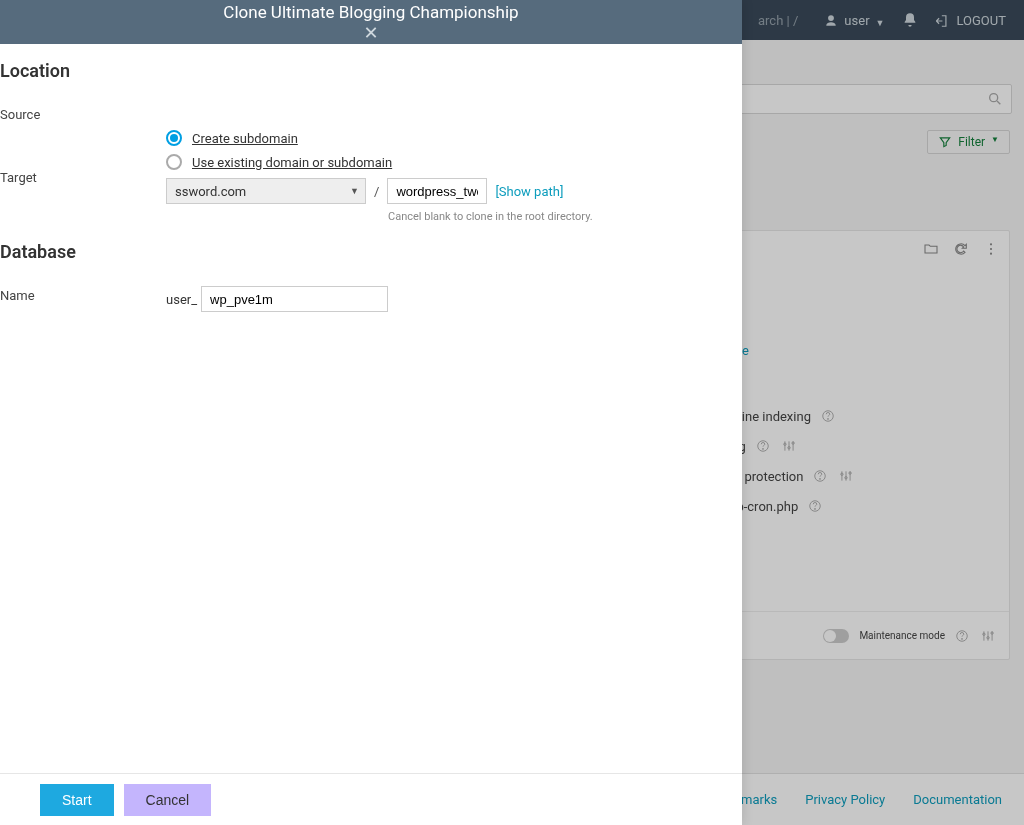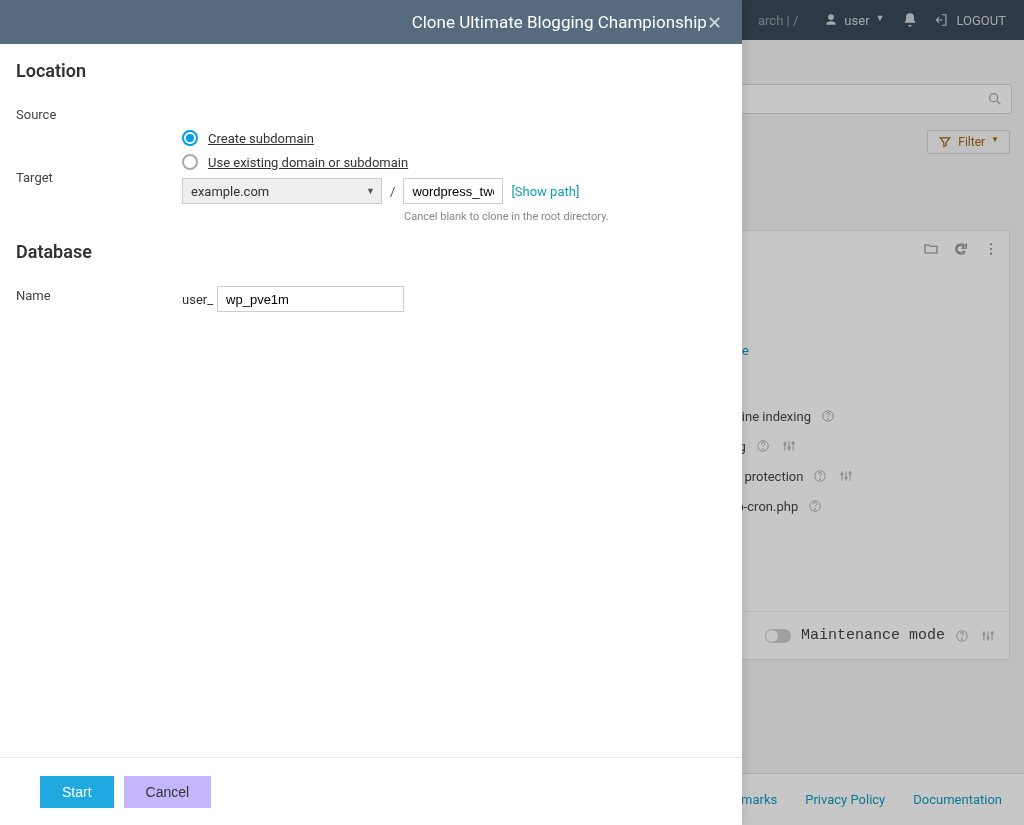--- a/index.html
+++ b/index.html
@@ -1,29 +1,29 @@
 <!DOCTYPE html>
 <html><head>
 <meta charset="utf-8">
 <style>
   * { box-sizing: border-box; }
   html, body { margin: 0; padding: 0; width: 1024px; height: 825px; font-family: -apple-system, BlinkMacSystemFont, "Segoe UI", Roboto, Arial, sans-serif; overflow: hidden; }
   body { background: #f5f5f5; position: relative; color: #333; }
 
   
   .bg-header { position: absolute; top: 0; left: 0; right: 0; height: 40px; background: #3a4a5a; display: flex; align-items: center; justify-content: flex-end; padding: 0 18px; color: #cfd8de; font-size: 13px; }
-  .bg-header .item { margin-left: 18px; display: inline-flex; align-items: flex-start; gap: 6px; }
+  .bg-header .item { margin-left: 18px; display: inline-flex; align-items: flex-end; gap: 6px; }
   .bg-header .search-placeholder { margin-right: auto; padding-left: 740px; opacity: .6; }
 
   .bg-page { position: absolute; top: 40px; left: 0; right: 0; bottom: 0; }
   .bg-search-row { position: absolute; top: 44px; left: -10px; right: 12px; height: 30px; }
   .bg-search { position: absolute; left: 0; right: 0; height: 30px; border: 1px solid #d6d6d6; background: #fff; border-radius: 2px; }
   .bg-search .mag { position: absolute; right: 8px; top: 50%; transform: translateY(-50%); color: #aaa; }
 
-  .bg-filter { position: absolute; top: 90px; right: 14px; border: 1px solid #d6d6d6; background: #f8f8f8; padding: 4px 10px; font-size: 12px; border-radius: 2px; color: #a16207; display: inline-flex; align-items: flex-start; gap: 6px; }
+  .bg-filter { position: absolute; top: 90px; right: 14px; border: 1px solid #d6d6d6; background: #f8f8f8; padding: 4px 10px; font-size: 12px; border-radius: 2px; color: #15803d; display: inline-flex; align-items: flex-start; gap: 6px; }
 
   .bg-card { position: absolute; top: 190px; right: 14px; left: -10px; height: 430px; background: #fff; border: 1px solid #e6e6e6; border-radius: 2px; }
   .bg-card .icons { position: absolute; top: 10px; right: 10px; display: flex; gap: 14px; color: #888; }
   .bg-card .link { position: absolute; top: 112px; right: 260px; color: #0d9dbd; font-size: 13px; }
 
   .bg-card .opt-list { position: absolute; top: 170px; right: 30px; width: 280px; font-size: 13px; color: #444; }
   .bg-card .opt-row { height: 30px; display: flex; align-items: center; gap: 10px; }
   .bg-card .qmark, .bg-card .sliders { color: #aaa; }
   .bg-card .sliders { margin-left: 2px; }
 
@@ -32,24 +32,24 @@
   .switch::after { content: ""; position: absolute; left: 1px; top: 1px; width: 12px; height: 12px; background: #fff; border-radius: 50%; }
 
   .bg-footer { position: absolute; bottom: 0; left: 0; right: 0; height: 52px; border-top: 1px solid #e0e0e0; background: #fff; display: flex; align-items: center; justify-content: flex-end; gap: 28px; padding: 0 22px; font-size: 13px; }
   .bg-footer a { color: #0d9dbd; text-decoration: none; }
 
   
   .overlay-dim { position: absolute; inset: 0; background: rgba(0,0,0,.22); }
 
   
   .modal { position: absolute; top: 0; left: 0; width: 742px; height: 825px; background: #fff; display: flex; flex-direction: column; box-shadow: 2px 0 10px rgba(0,0,0,.1); }
-  .modal-header { height: 44px; background: #566b7d; color: #fff; display: flex; align-items: center; padding: 0 20px; font-size: 17px; justify-content: flex-end; }
+  .modal-header { height: 44px; background: #566b7d; color: #fff; display: flex; align-items: center; padding: 0 20px; font-size: 17px; justify-content: center; flex-direction: column; }
   .modal-header .close { color: #cfd8de; cursor: pointer; font-size: 18px; }
 
-  .modal-body { flex: 1; padding: 14px 16px; font-size: 14px; overflow: auto; }
+  .modal-body { flex: 1; padding: 14px 0; font-size: 14px; overflow: auto; }
   .section-title { font-size: 18px; font-weight: 600; color: #333; margin: 2px 0 10px; }
   .form-row { display: flex; align-items: flex-start; margin-bottom: 6px; margin-top: 24px; }
   .form-label { width: 166px; font-size: 13px; color: #444; padding-top: 2px; }
   .form-content { flex: 1; font-size: 13px; }
   .link-blue { color: #0d9dbd; cursor: pointer; }
 
   .radio-row { display: flex; align-items: center; gap: 10px; margin-bottom: 8px; text-decoration: underline; }
   .radio { width: 16px; height: 16px; border: 2px solid #aaa; border-radius: 50%; display: inline-block; position: relative; flex-shrink: 0; }
   .radio.selected { border-color: #009fe3; }
   .radio.selected::after { content: ""; position: absolute; inset: 2px; background: #009fe3; border-radius: 50%; }
@@ -57,21 +57,21 @@
   .domain-sel-row { display: flex; align-items: center; gap: 8px; margin-left: 0; }
   .select-box { width: 200px; height: 26px; background: #eee; border: 1px solid #ccc; display: inline-flex; align-items: center; padding: 0 8px; font-size: 13px; position: relative; }
   .select-box .caret { position: absolute; right: 6px; top: 50%; transform: translateY(-50%); font-size: 9px; color: #555; }
   .slash { color: #555; }
   .text-input { height: 26px; border: 1px solid #ccc; padding: 0 8px; font-size: 13px; width: 100px; background: #fff; }
   .hint { font-size: 11px; color: #888; margin-top: 6px; margin-left: 222px; }
 
   .db-prefix { font-size: 13px; color: #333; margin-right: 4px; }
   .db-input { width: 187px; }
 
-  .modal-footer { height: 68px; border-top: 1px solid #e6e6e6; display: flex; align-items: center; padding: 0 40px; gap: 10px; }
+  .modal-footer { height: 52px; border-top: 1px solid #e6e6e6; display: flex; align-items: center; padding: 0 40px; gap: 10px; }
   .btn { height: 32px; padding: 0 22px; border: none; font-size: 14px; cursor: pointer; }
   .btn-primary { background: #1ea9e0; color: #fff; }
   .btn-secondary { background: #c4b5fd; color: #333; }
 
   svg { display: block; }
   .icon-s { width: 14px; height: 14px; }
   .icon-m { width: 16px; height: 16px; }
 </style>
 </head>
 <body>
@@ -198,21 +198,21 @@
               <circle cx="12" cy="12" r="9"></circle>
               <path d="M9 9a3 3 0 116 0c0 2-3 2-3 4"></path>
               <circle cx="12" cy="17" r="0.8" fill="currentColor"></circle>
             </svg>
           </span>
       </div>
     </div>
 
     <div class="card-footer">
       <span class="switch"></span>
-      <span style="font-size:15px;color:#444;font-family:Liberation Mono, monospace;">Maintenance mode</span>
+      <span style="font-size:10px;color:#444;">Maintenance mode</span>
       <span class="qmark" style="color:#aaa;">
           <svg class="icon-s" viewBox="0 0 24 24" fill="none" stroke="currentColor" stroke-width="1.6">
             <circle cx="12" cy="12" r="9"></circle>
             <path d="M9 9a3 3 0 116 0c0 2-3 2-3 4"></path>
             <circle cx="12" cy="17" r="0.8" fill="currentColor"></circle>
           </svg>
         </span>
       <span class="sliders" style="color:#aaa;">
           <svg class="icon-s" viewBox="0 0 24 24" fill="none" stroke="currentColor" stroke-width="1.6">
             <line x1="5" y1="4" x2="5" y2="20"></line>
@@ -254,21 +254,21 @@
         <div class="radio-row">
           <span class="radio selected"></span>
           <span>Create subdomain</span>
         </div>
         <div class="radio-row">
           <span class="radio"></span>
           <span>Use existing domain or subdomain</span>
         </div>
         <div class="domain-sel-row">
           <span class="select-box">
-            <span>example.com</span>
+            <span>ssword.com</span>
             <span class="caret">▼</span>
           </span>
           <span class="slash">/</span>
           <input class="text-input" value="wordpress_two" style="">
           <span class="link-blue">[Show path]</span>
         </div>
         <div class="hint">Cancel blank to clone in the root directory.</div>
       </div>
     </div>
 

